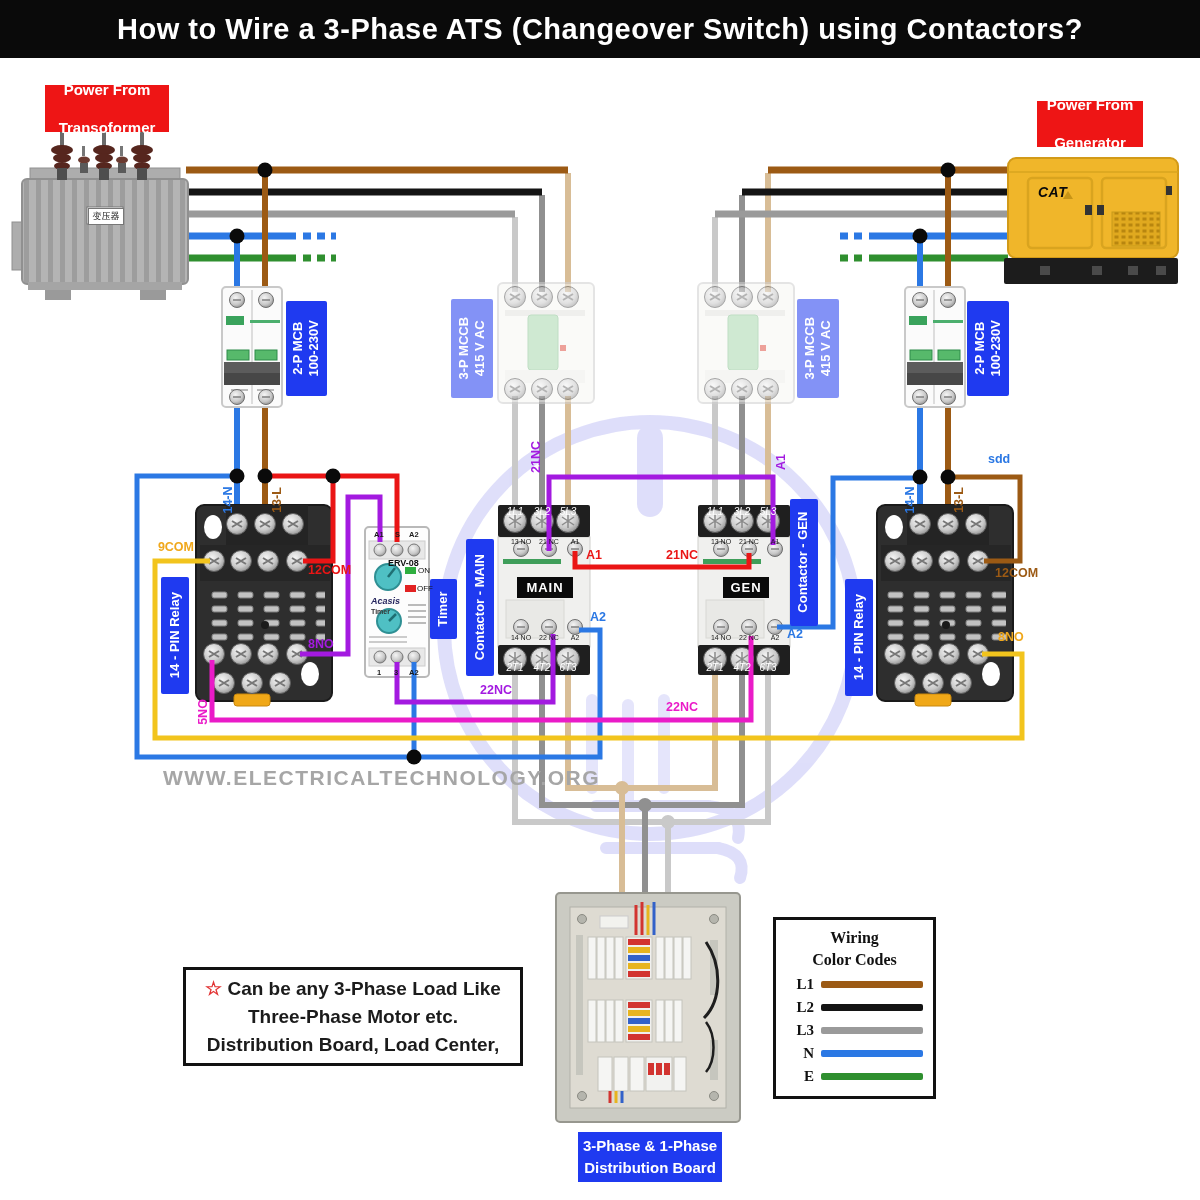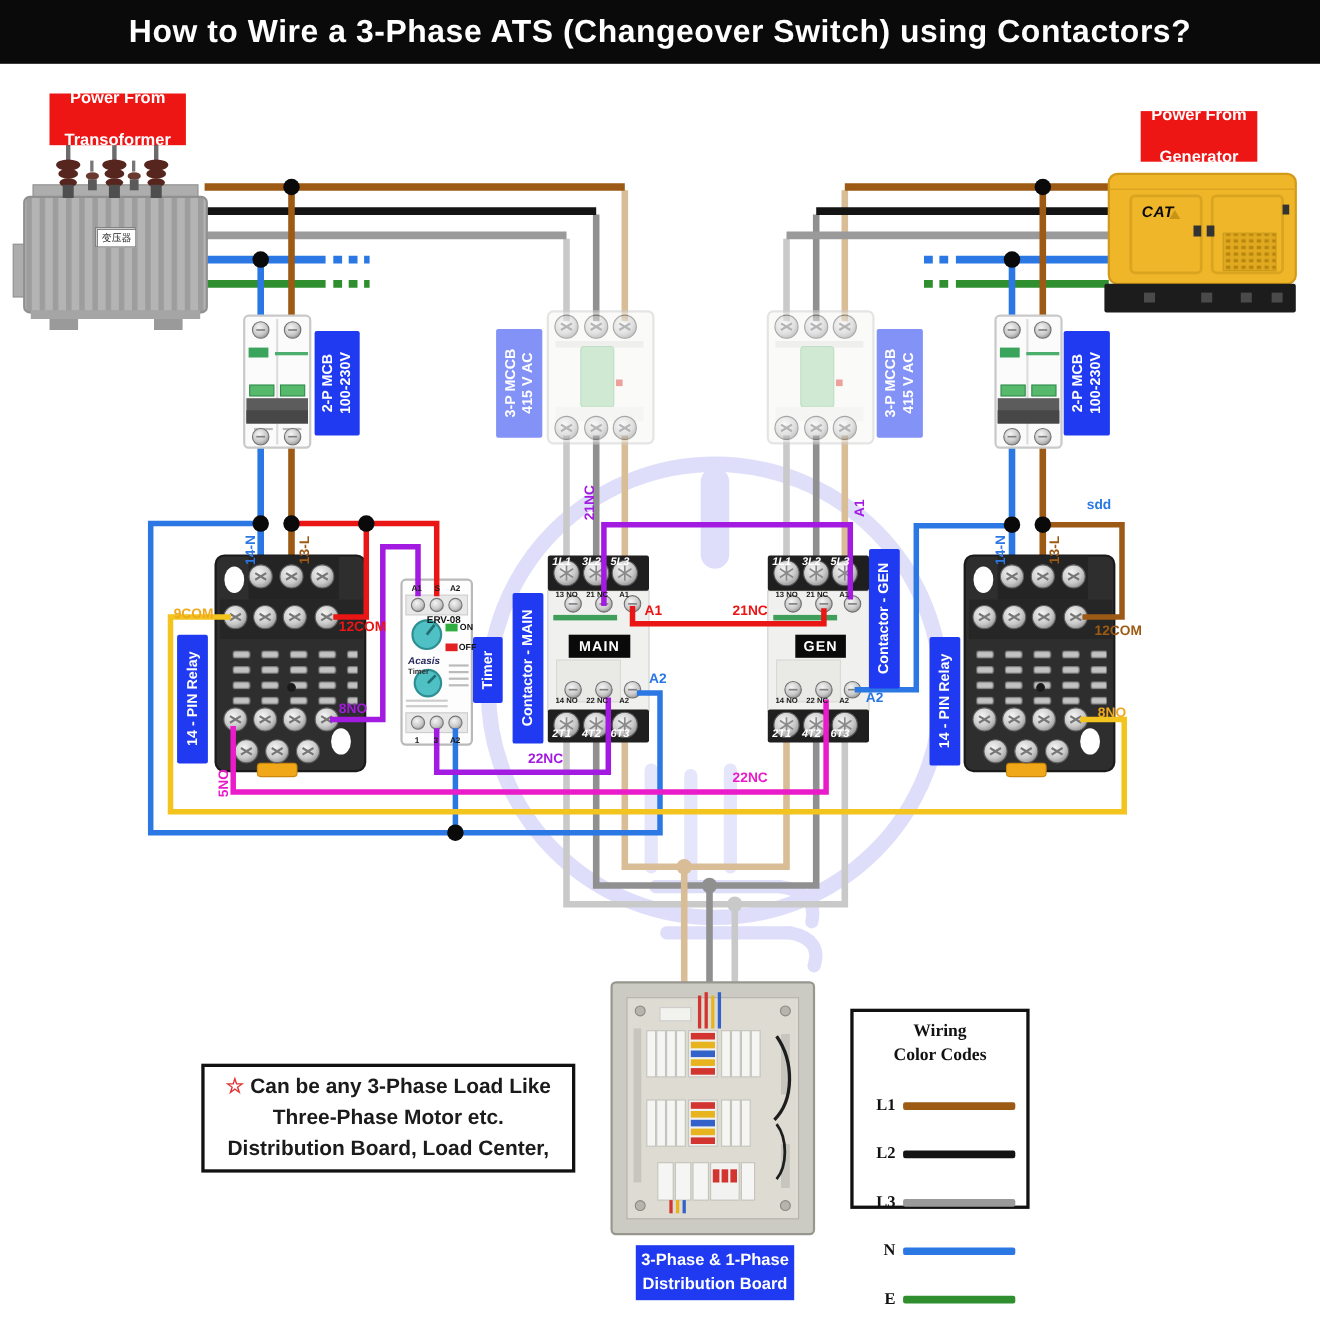--- a/index.html
+++ b/index.html
@@ -12,56 +12,56 @@
   .redbox{position:absolute;background:#ee1515;color:#fff;font-weight:bold;font-size:15px;
           text-align:center;display:flex;flex-direction:column;justify-content:center;line-height:1.45;gap:16px;}
   .bluebox{position:absolute;background:#1f3af0;color:#fff;font-weight:bold;
            display:flex;align-items:center;justify-content:center;border-radius:2px;}
   .bluebox .rot{transform:rotate(-90deg);white-space:nowrap;text-align:center;font-size:13px;line-height:1.25;}
   .bluebox .rot span{display:block;}
   .faded{opacity:.55;}
   .wl{position:absolute;font-weight:bold;font-size:12.5px;white-space:nowrap;}
   .wl.v{transform:translate(-50%,-50%) rotate(-90deg);}
   .c-blue{color:#2b78e4;} .c-brown{color:#9c5a14;} .c-red{color:#ea1515;}
-  .c-purple{color:#a31ae0;} .c-magenta{color:#ea1bc8;} .c-orange{color:#f0a81c;margin-top:11px;}
-  .term{position:absolute;font-weight:bold;white-space:nowrap;}
+  .c-purple{color:#a31ae0;} .c-magenta{color:#ea1bc8;} .c-orange{color:#f0a81c;}
+  .term{position:absolute;font-weight:normal;text-align:center;white-space:nowrap;}
   .term.wht{color:#fff;font-size:10px;font-style:italic;}
   .term.blk{color:#1a1a1a;font-size:7px;}
   .tagbox{position:absolute;background:#0a0a0a;color:#fff;font-weight:bold;font-size:13px;
           display:flex;align-items:center;justify-content:center;letter-spacing:1px;}
   #watermark-text{position:absolute;left:163px;top:766px;font-size:21px;font-weight:bold;
                   color:#a6a6a6;letter-spacing:1.5px;}
   #note-box{position:absolute;left:183px;top:967px;width:334px;height:88px;background:#fff;
             border:3.5px solid #111;text-align:center;color:#1b1b1b;font-size:19px;font-weight:600;
             line-height:1.47;padding-top:5px;}
   #note-box .star{color:#e23333;font-weight:bold;}
   #legend-box{position:absolute;left:773px;top:917px;width:157px;height:176px;background:#fff;
               border:3.5px solid #111;font-family:Liberation Serif, serif;}
   #legend-box .ltitle{text-align:center;font-weight:bold;font-size:16px;line-height:1.35;margin-top:7px;color:#111;}
-  .lrow{display:flex;align-items:center;margin:27px 10px 0 8px;}
+  .lrow{display:flex;align-items:center;margin:6px 10px 0 8px;}
   .lrow .ll{width:30px;text-align:right;font-weight:bold;font-size:15px;color:#111;margin-right:7px;}
   .lrow .lbar{flex:1;height:7px;border-radius:2px;}
   .bar0{background:#9c5a14;} .bar1{background:#141414;} .bar2{background:#9a9a9a;}
   .bar3{background:#2b78e4;} .bar4{background:#2f8f2f;}
   #board-label{position:absolute;left:578px;top:1132px;width:144px;height:50px;background:#1f3af0;
                color:#fff;font-weight:bold;font-size:15px;text-align:center;
                display:flex;flex-direction:column;justify-content:center;line-height:1.5;}
   .tinytxt{position:absolute;font-size:7.5px;font-weight:bold;color:#1a1a1a;white-space:nowrap;}
   #cat-logo{position:absolute;left:1038px;top:184px;color:#0a0a0a;font-weight:bold;
             font-style:italic;font-size:14px;letter-spacing:.5px;}
   #cat-tri{position:absolute;left:1063px;top:191px;width:0;height:0;
            border-left:5px solid transparent;border-right:5px solid transparent;
            border-bottom:8px solid #c79416;}
   #tx-plate{position:absolute;left:88px;top:208px;width:34px;height:15px;background:#fff;
             border:1px solid #777;font-size:9px;color:#222;text-align:center;line-height:15px;}
   #timer-brand{position:absolute;left:371px;top:596px;font-size:9px;font-weight:bold;
                font-style:italic;color:#26265e;}
   #timer-sub{position:absolute;left:371px;top:608px;font-size:7px;font-weight:bold;color:#333;}
   #timer-model{position:absolute;left:388px;top:558px;font-size:9px;font-weight:bold;color:#111;}
-  .timer-sw{position:absolute;font-size:8px;font-weight:bold;color:#111;}
+  .timer-sw{position:absolute;font-size:8px;font-weight:normal;color:#111;}
 </style>
 </head>
 <body>
 
 <div id="stage">
 
   <div id="titlebar">
     <span>How to Wire a 3-Phase ATS (Changeover Switch) using Contactors?</span>
   </div>
 
@@ -587,20 +587,21 @@
   <span class="wl c-blue" style="left:590px;top:610px;">A2</span>
   <span class="wl c-blue" style="left:787px;top:627px;">A2</span>
   <span class="wl c-purple" style="left:480px;top:683px;">22NC</span>
   <span class="wl c-magenta" style="left:666px;top:700px;">22NC</span>
   <span class="wl c-blue" style="left:988px;top:452px;">sdd</span>
   <span class="wl v c-blue" style="left:910px;top:500px;">14-N</span>
   <span class="wl v c-brown" style="left:959px;top:500px;">13-L</span>
   <span class="wl c-brown" style="left:995px;top:566px;">12COM</span>
   <span class="wl c-orange" style="left:998px;top:630px;">8NO</span>
 
+  <div id="watermark-text">WWW.ELECTRICALTECHNOLOGY.ORG</div>
 
   <div id="note-box">
     <div><span class="star">☆</span>
       <span>Can be any 3-Phase Load Like</span></div>
     <div>Three-Phase Motor etc.</div>
     <div>Distribution Board, Load Center,</div>
   </div>
 
   <div id="legend-box">
     <div class="ltitle">

